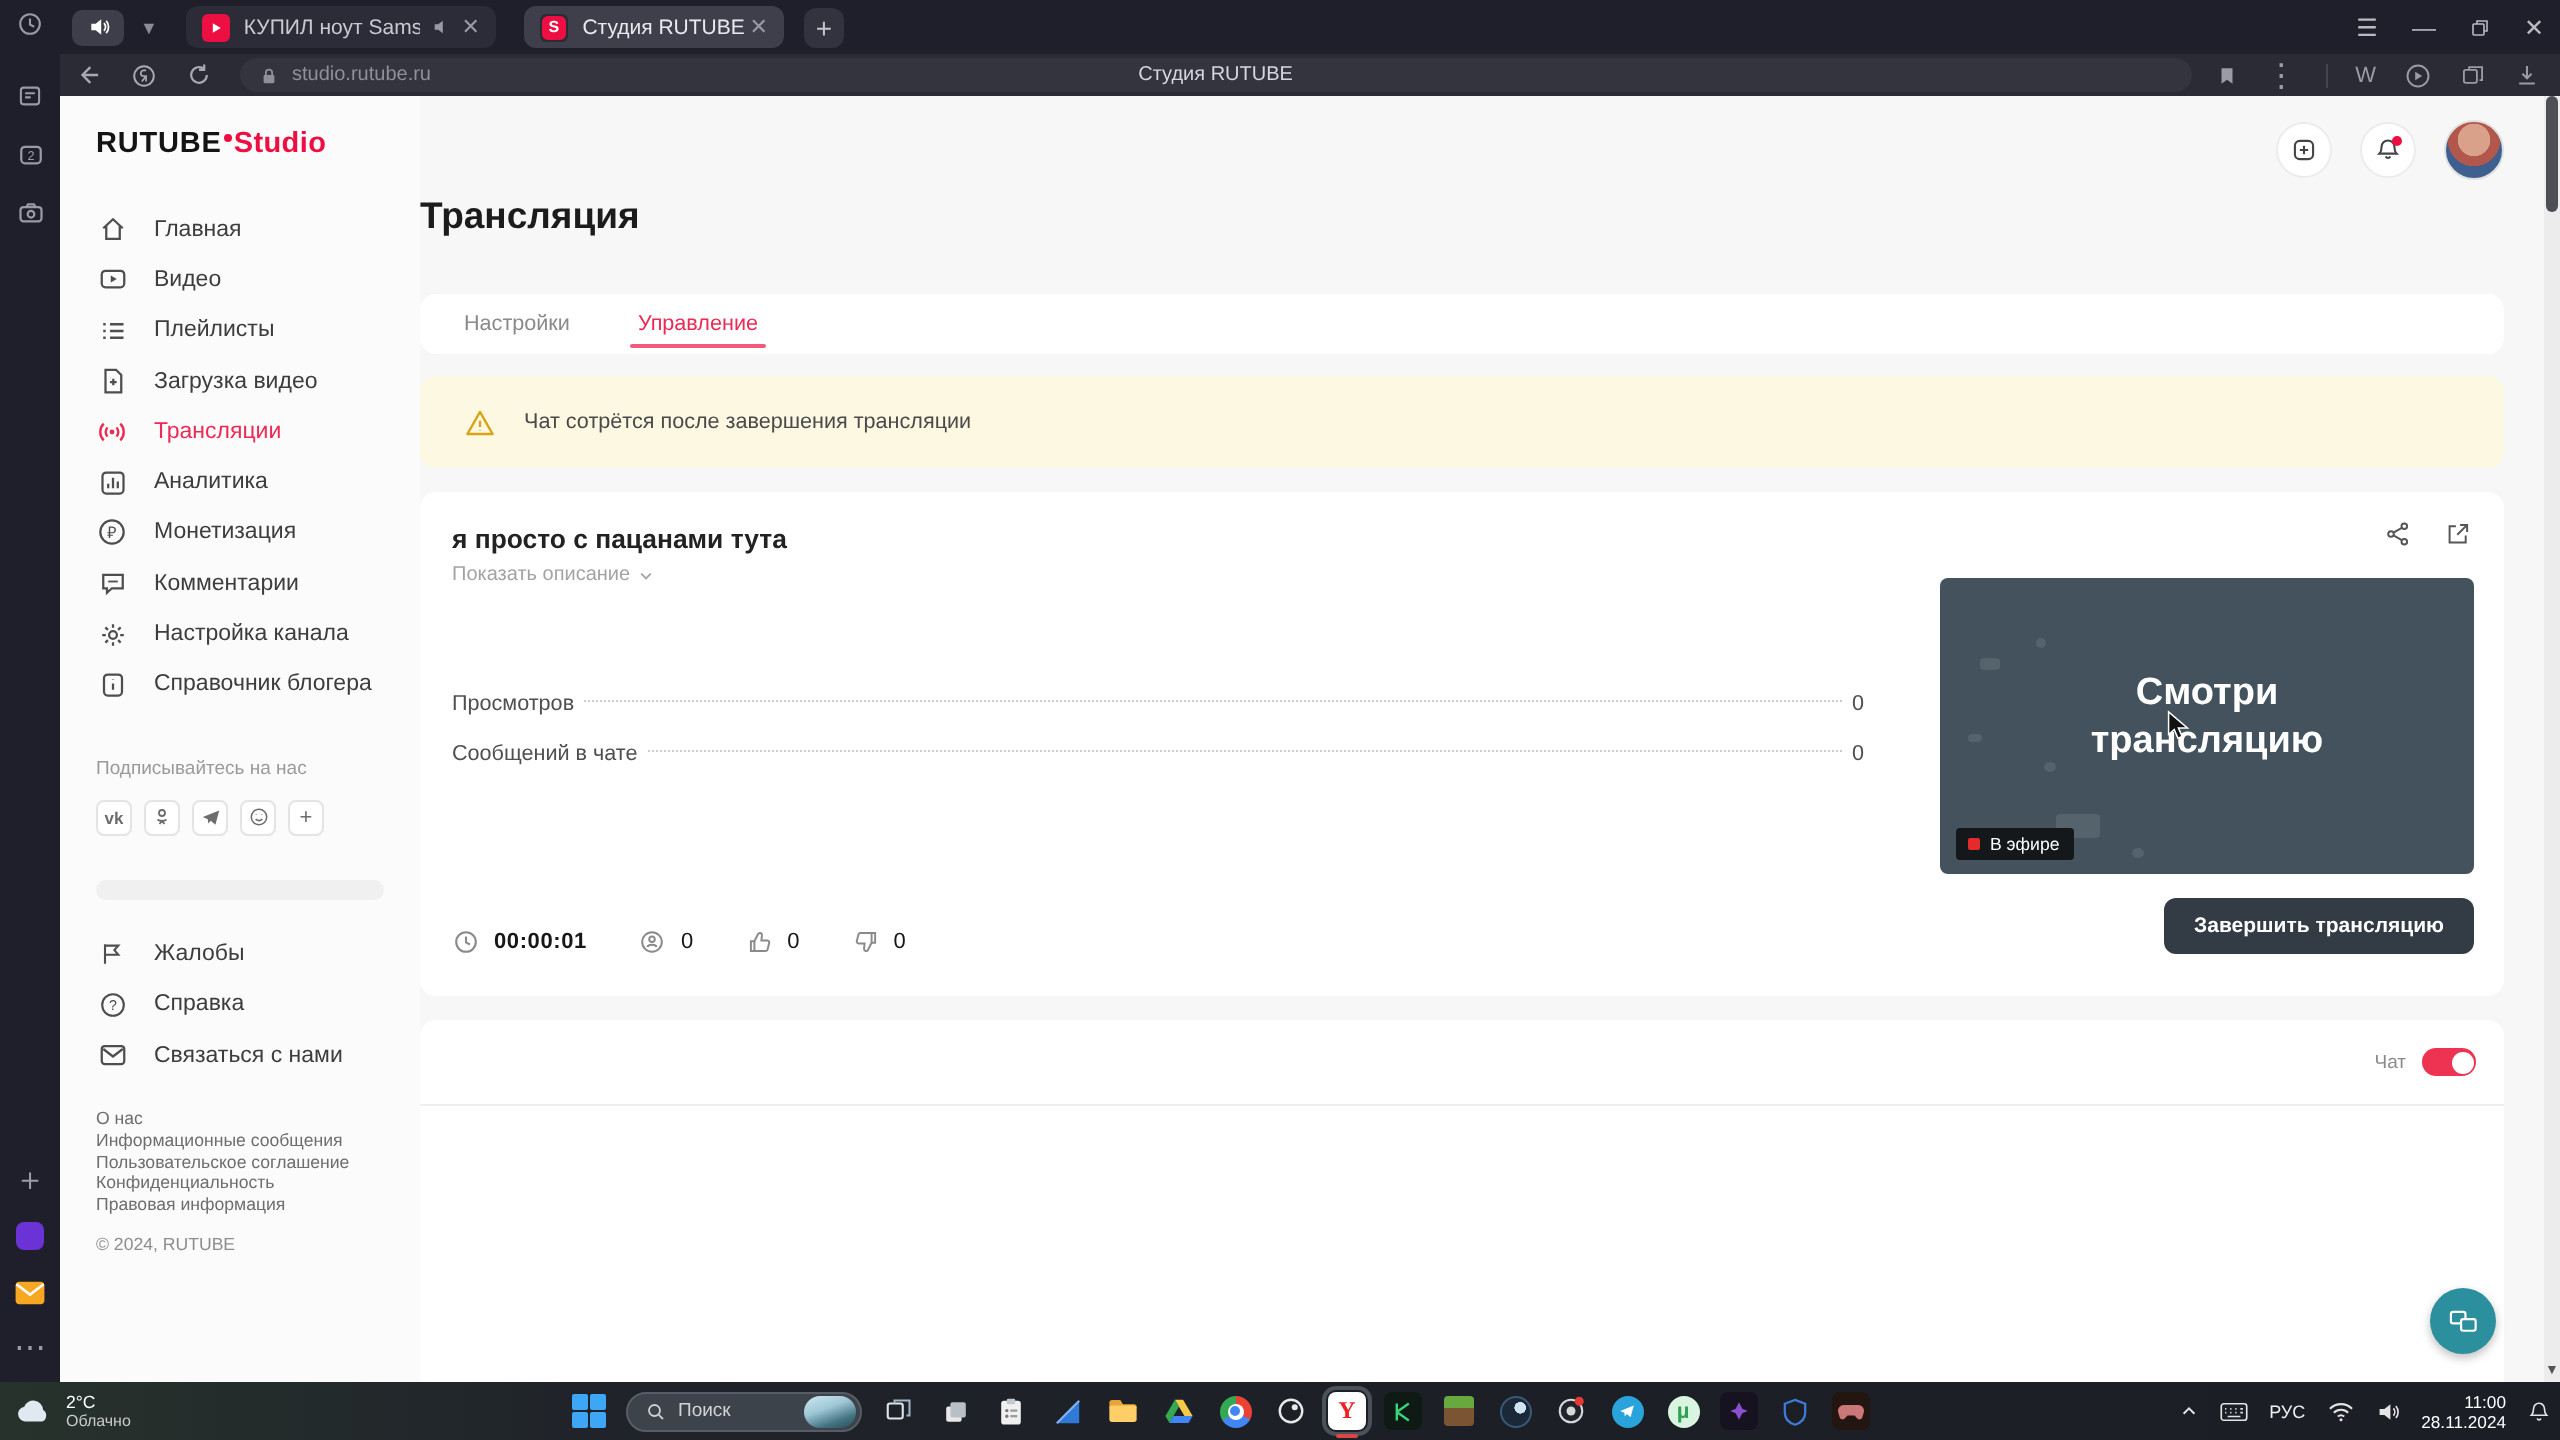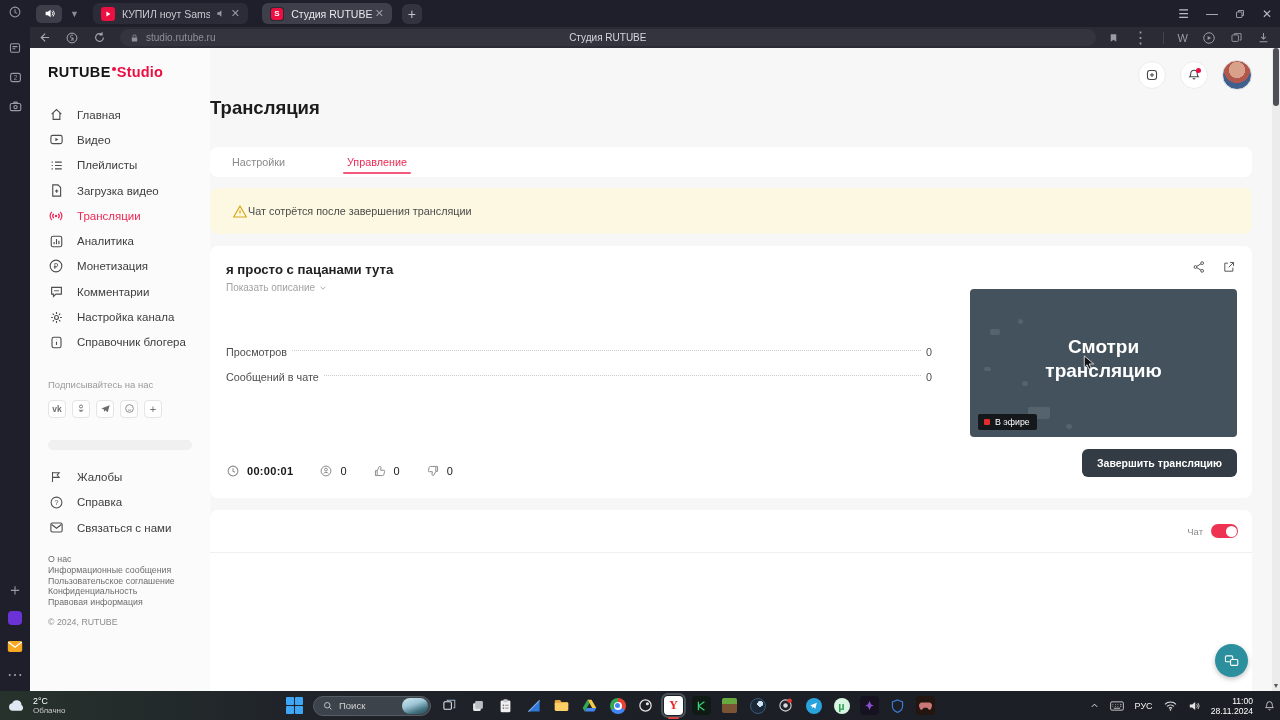--- a/index.html
+++ b/index.html
@@ -64,26 +64,26 @@
 
   
   .content { position:absolute; left:180px; right:28px; top:0; bottom:0; }
   .hdr-icons { position:absolute; right:0; top:12px; display:flex; align-items:center; gap:14px; }
   .circle-btn { width:28px; height:28px; border-radius:50%; background:#fff; border:1px solid #ececec; display:flex; align-items:center; justify-content:center; color:#444; position:relative; }
   .bell-dot { position:absolute; top:6px; right:6px; width:5px; height:5px; border-radius:50%; background:#ed0e42; }
   .avatar { width:30px; height:30px; border-radius:50%; background:radial-gradient(circle at 50% 32%,#d9a08a 0 34%,#b2574b 35% 55%,#3f5f8f 56% 100%); border:1px solid #e0e0e0; }
 
   .page-title { position:absolute; left:0; top:49px; font-size:18.5px; font-weight:bold; color:#1c1c1c; }
 
-  .tabs-card { position:absolute; left:0; right:0; top:99px; height:30px; background:#fff; border-radius:8px; display:flex; align-items:center; padding-left:22px; gap:62px; }
+  .tabs-card { position:absolute; left:0; right:0; top:99px; height:30px; background:#fff; border-radius:8px; display:flex; align-items:center; padding-left:22px; gap:34px; }
   .tab-link { font-size:10.8px; color:#8a8a8a; position:relative; height:100%; display:flex; align-items:center; }
   .tab-link.active { color:#ed2a55; }
   .tab-link.active:after { content:""; position:absolute; left:-4px; right:-4px; bottom:3px; height:2.5px; border-radius:2px; background:#f2597c; }
 
-  .banner { position:absolute; left:0; right:0; top:140px; height:46px; background:#fcf8e2; border-radius:8px; display:flex; align-items:center; padding-left:22px; }
+  .banner { position:absolute; left:0; right:0; top:140px; height:46px; background:#fcf8e2; border-radius:8px; display:flex; align-items:center; padding-left:22px; gap:14px; }
   .banner .warn-ico { color:#d9a516; }
   .banner .warn-text { font-size:10.8px; color:#4a4a4a; }
 
   .stream-card { position:absolute; left:0; right:0; top:198px; height:252px; background:#fff; border-radius:8px; padding:16px; }
   .stream-title { font-size:13.2px; font-weight:bold; color:#222; }
   .show-desc { margin-top:5px; font-size:10px; color:#a3a3a3; display:flex; align-items:center; gap:4px; }
   .card-top-icons { position:absolute; right:16px; top:14px; display:flex; gap:16px; color:#555; }
   .stats { position:absolute; left:16px; top:100px; width:706px; }
   .stat-row { display:flex; align-items:center; margin-bottom:13px; }
   .stat-label { font-size:10.8px; color:#4f4f4f; }

